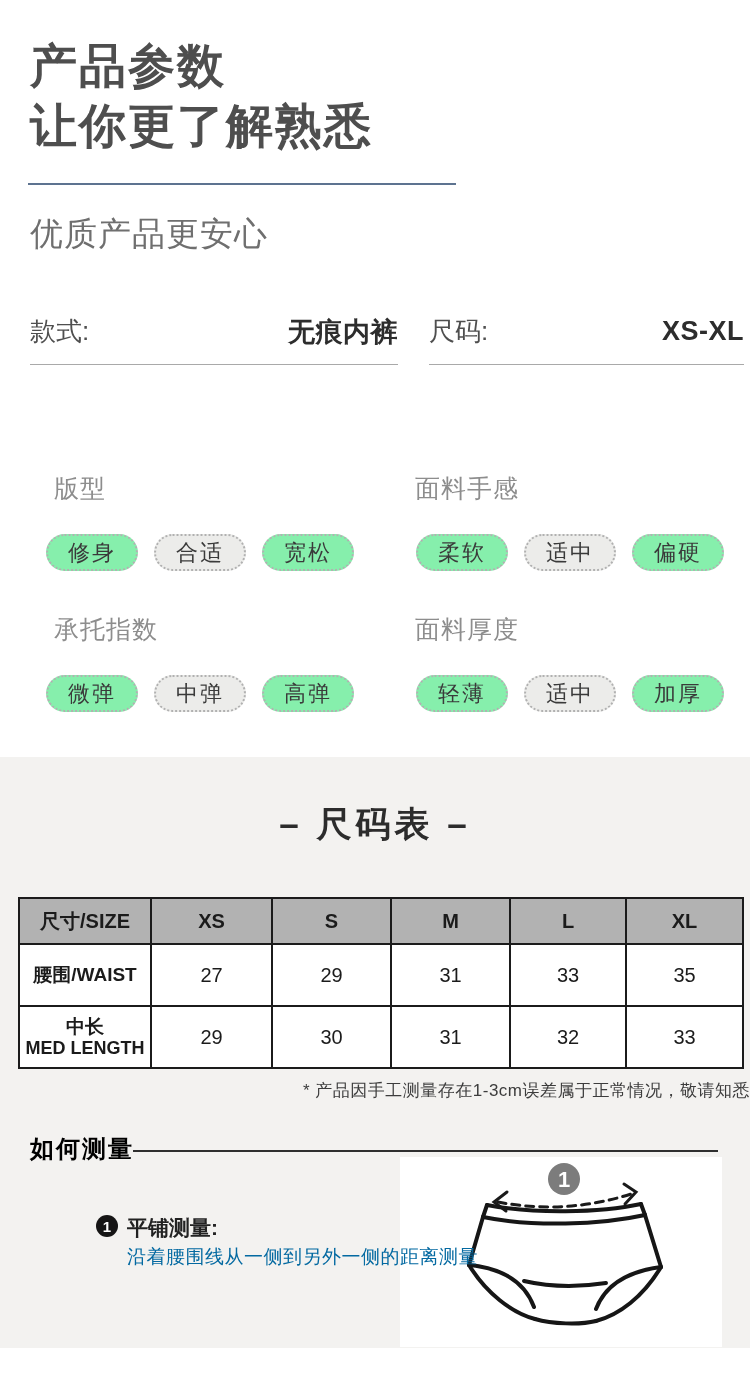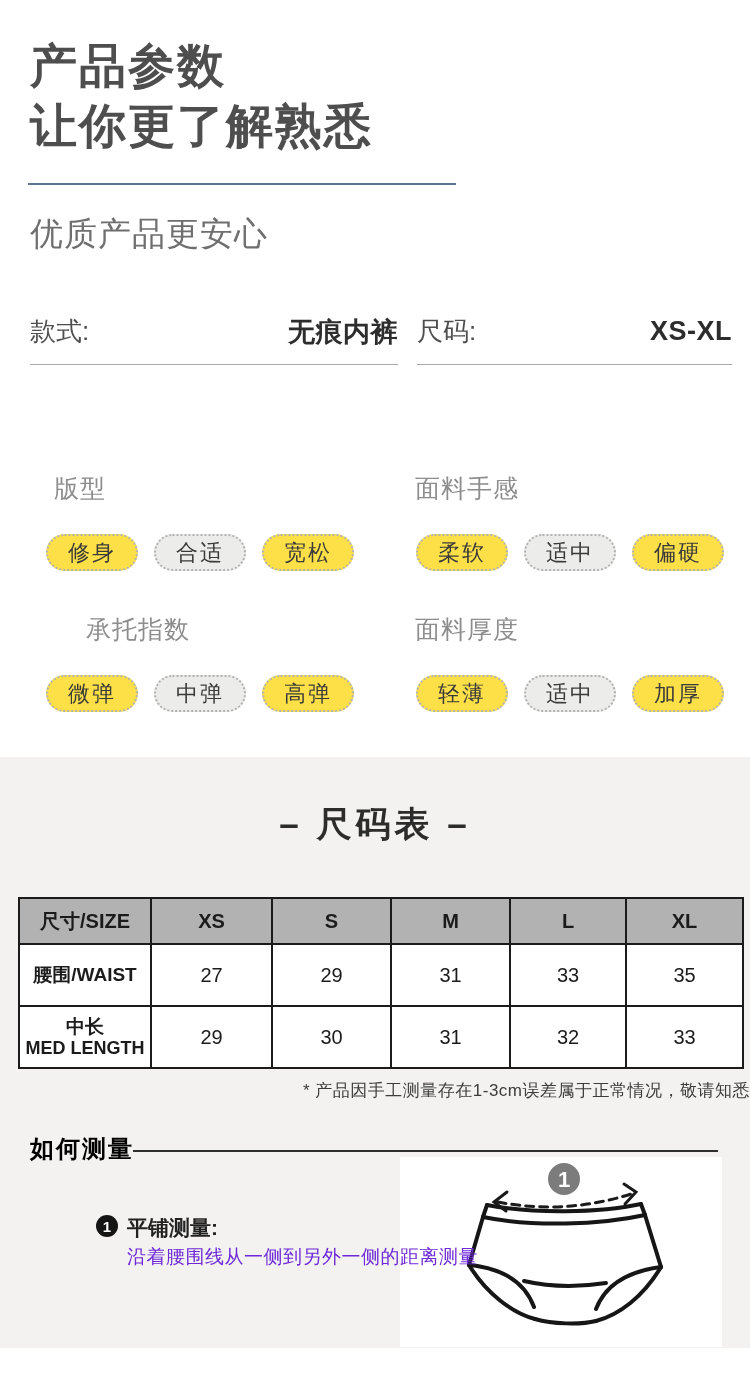--- a/index.html
+++ b/index.html
@@ -10,32 +10,32 @@
   
   .main-title { position:absolute; left:30px; top:36px; font-size:47px; line-height:1.27;
                 font-weight:700; color:#4e4e4e; letter-spacing:2px; }
   .title-divider { position:absolute; left:28px; top:183px; width:428px; height:2px; background:#5d7390; }
   .subtitle { position:absolute; left:30px; top:212px; font-size:33px; color:#6f6f6f; letter-spacing:1px; }
 
   
   .spec-cell { position:absolute; height:66px; display:flex; align-items:center;
                justify-content:space-between; border-bottom:1px solid #a9a9a9; }
   .spec-cell.l { left:30px; width:368px; }
-  .spec-cell.r { left:417px; width:315px; }
+  .spec-cell.r { left:429px; width:315px; }
   .spec-cell.row1 { top:299px; }
   .spec-cell.row2 { top:378px; }
   .spec-label { font-size:26px; color:#4f4f4f; }
   .spec-value { font-size:27px; color:#2d2d2d; font-weight:600; letter-spacing:0.5px; }
 
   
   .attr-title { position:absolute; font-size:25px; color:#8d8d8d; letter-spacing:1px; }
   .pill-group { position:absolute; display:flex; gap:16px; }
   .pill { height:37px; min-width:92px; padding:0 20px; display:flex; align-items:center; justify-content:center;
           border:2px dotted #b1b1b1; border-radius:19px; font-size:22px; color:#3a3a3a;
-          font-weight:500; background:#fde047; letter-spacing:2px; }
+          font-weight:500; background:#86efac; letter-spacing:2px; }
   .pill.selected { background:#ececea; }
 
   
   .gray-section { position:absolute; left:0; top:757px; width:750px; height:591px; background:#f3f2f0; }
   .size-chart-title { position:absolute; left:0; top:44px; width:100%; text-align:center;
                       font-size:35px; font-weight:700; color:#2c2c2c; letter-spacing:4px; }
 
   table.size-table { position:absolute; left:18px; top:140px; width:724px; border-collapse:collapse;
                      table-layout:fixed; background:#ffffff; }
   .size-table td, .size-table th { border:2px solid #1b1b1b; text-align:center; vertical-align:middle;
@@ -51,21 +51,21 @@
   .measure-heading { position:absolute; left:30px; top:376px; font-size:24px; font-weight:700;
                      color:#000000; letter-spacing:2px; }
   .measure-rule { position:absolute; left:133px; top:393px; width:585px; height:2px; background:#2f2f2f; }
 
   .diagram-panel { position:absolute; left:400px; top:400px; width:322px; height:190px; background:#ffffff; }
 
   .step-badge { position:absolute; left:96px; top:458px; width:22px; height:22px; border-radius:50%;
                 background:#151515; color:#fff; font-size:15px; font-weight:700;
                 display:flex; align-items:center; justify-content:center; }
   .step-title { position:absolute; left:127px; top:457px; font-size:21px; font-weight:700; color:#222222; }
-  .step-desc  { position:absolute; left:127px; top:487px; font-size:19px; font-weight:500; color:#6d28d9; letter-spacing:0.5px; }
+  .step-desc  { position:absolute; left:127px; top:487px; font-size:19px; font-weight:500; color:#0369a1; letter-spacing:0.5px; }
 </style>
 </head>
 <body>
 
 <div class="page">
 
   <div class="main-title">
     <div>产品参数</div>
     <div>让你更了解熟悉</div>
   </div>
@@ -88,21 +88,21 @@
     <span class="pill">修身</span>
     <span class="pill selected">合适</span>
     <span class="pill">宽松</span>
   </div>
   <div class="pill-group" style="left:416px; top:534px;">
     <span class="pill">柔软</span>
     <span class="pill selected">适中</span>
     <span class="pill">偏硬</span>
   </div>
 
-  <div class="attr-title" style="left:54px; top:613px;margin-left:32px;">承托指数</div>
+  <div class="attr-title" style="left:54px; top:613px;">承托指数</div>
   <div class="attr-title" style="left:415px; top:613px;">面料厚度</div>
 
   <div class="pill-group" style="left:46px; top:675px;">
     <span class="pill">微弹</span>
     <span class="pill selected">中弹</span>
     <span class="pill">高弹</span>
   </div>
   <div class="pill-group" style="left:416px; top:675px;">
     <span class="pill">轻薄</span>
     <span class="pill selected">适中</span>

